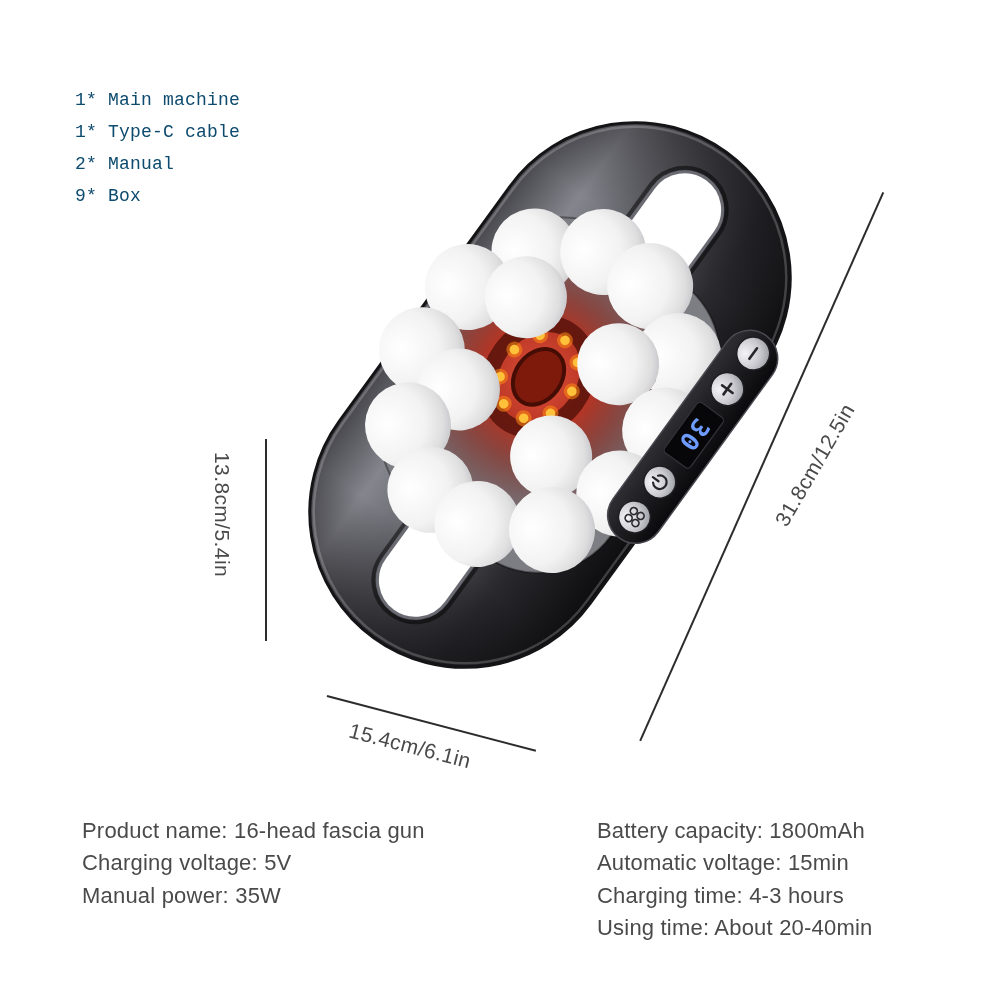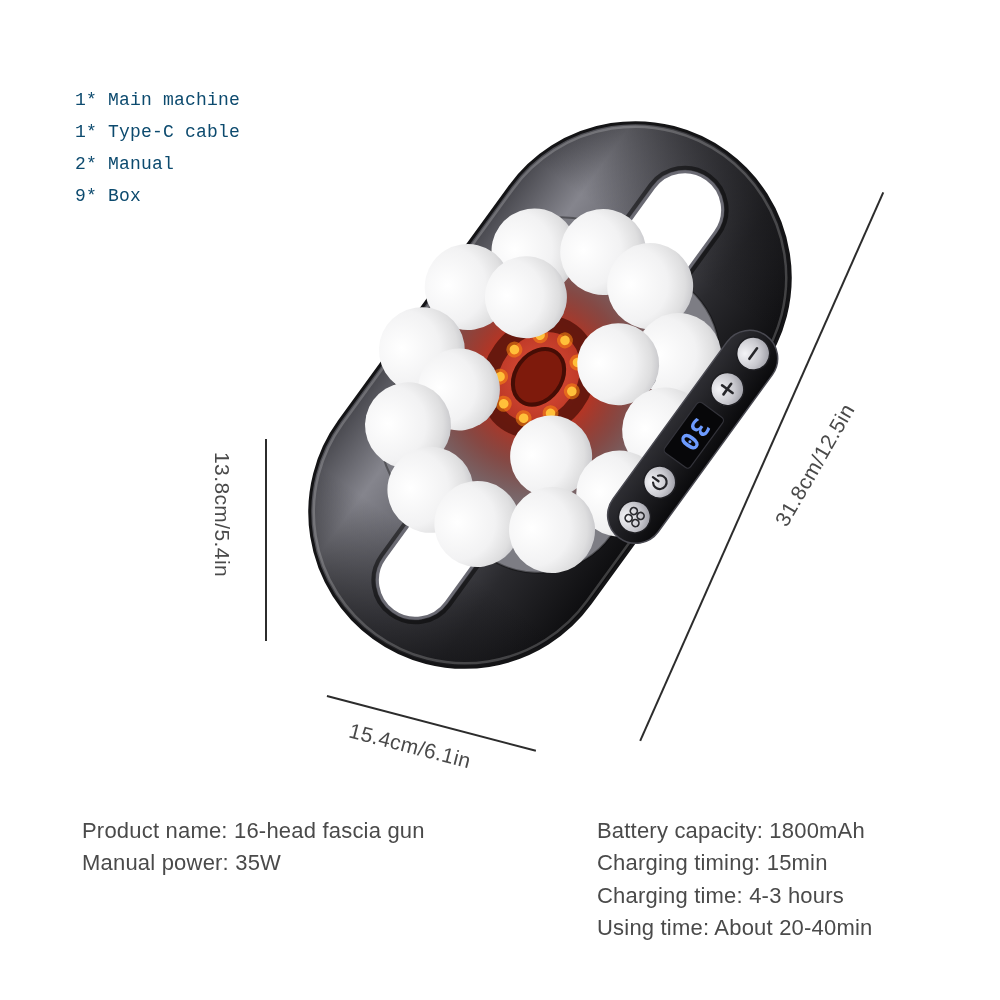--- a/index.html
+++ b/index.html
@@ -267,22 +267,23 @@
   <div class="dim-line left-v"></div>
   <div class="dim-line bottom-d"></div>
   <div class="dim-line right-d"></div>
 
   <div class="dim-label left-v">13.8cm/5.4in</div>
   <div class="dim-label bottom-d">15.4cm/6.1in</div>
   <div class="dim-label right-d">31.8cm/12.5in</div>
 
   <div class="spec-col left">
     <div class="spec-line">Product name: 16-head fascia gun</div>
+    <div class="spec-line">Charging voltage: 5V</div>
     <div class="spec-line">Manual power: 35W</div>
   </div>
   <div class="spec-col right">
     <div class="spec-line">Battery capacity: 1800mAh</div>
-    <div class="spec-line">Charging timing: 15min</div>
+    <div class="spec-line">Automatic voltage: 15min</div>
     <div class="spec-line">Charging time: 4-3 hours</div>
     <div class="spec-line">Using time: About 20-40min</div>
   </div>
 
 </div>
 
 </body></html>

